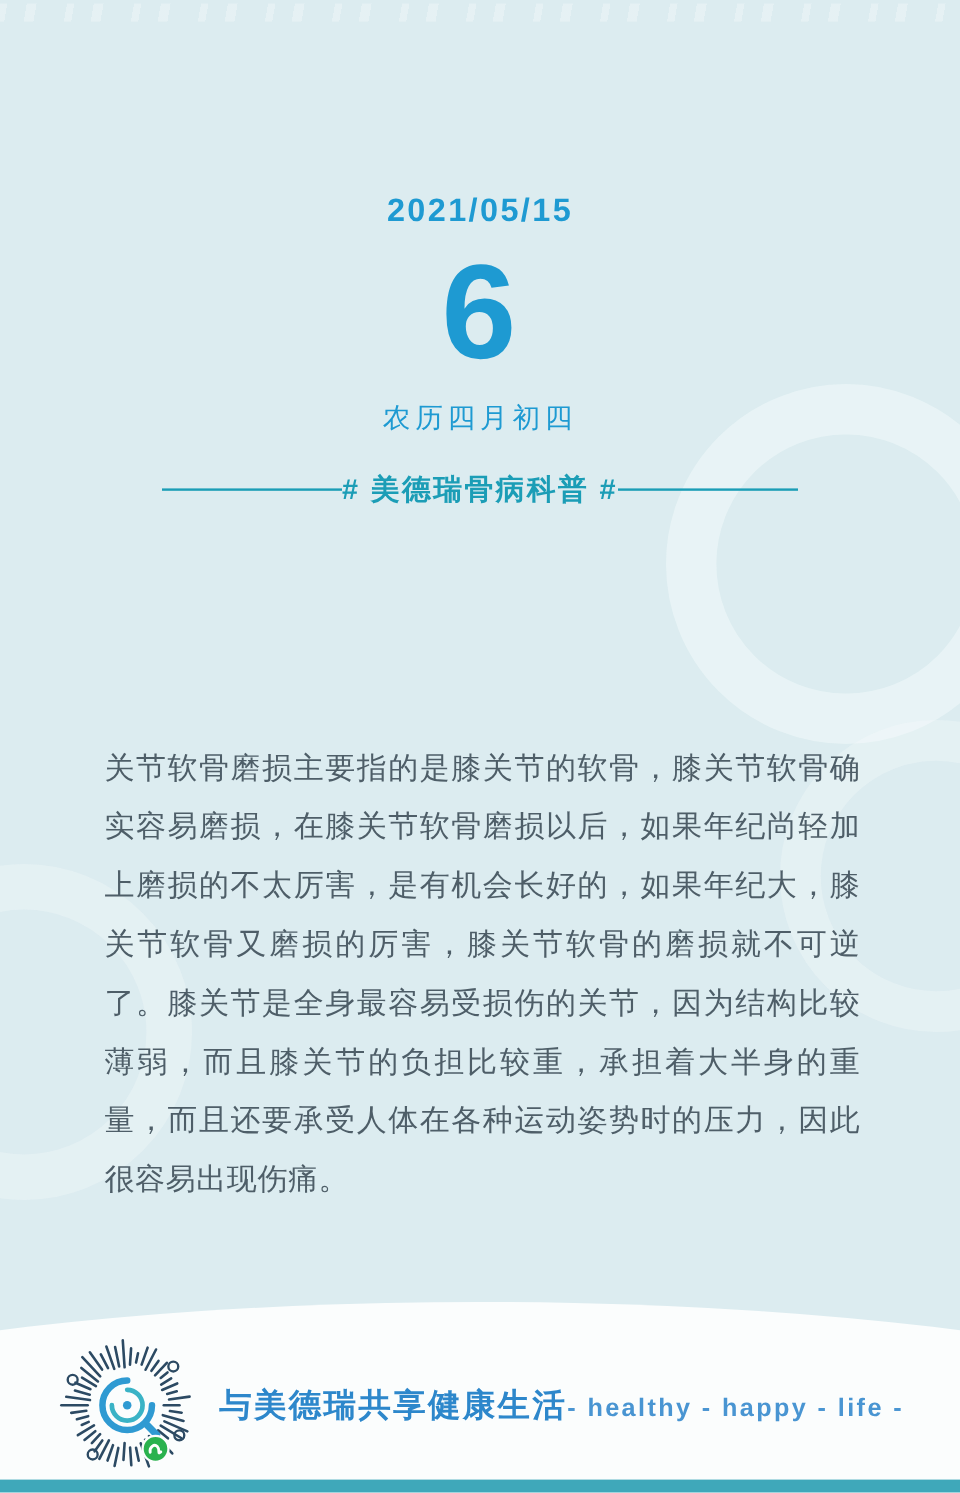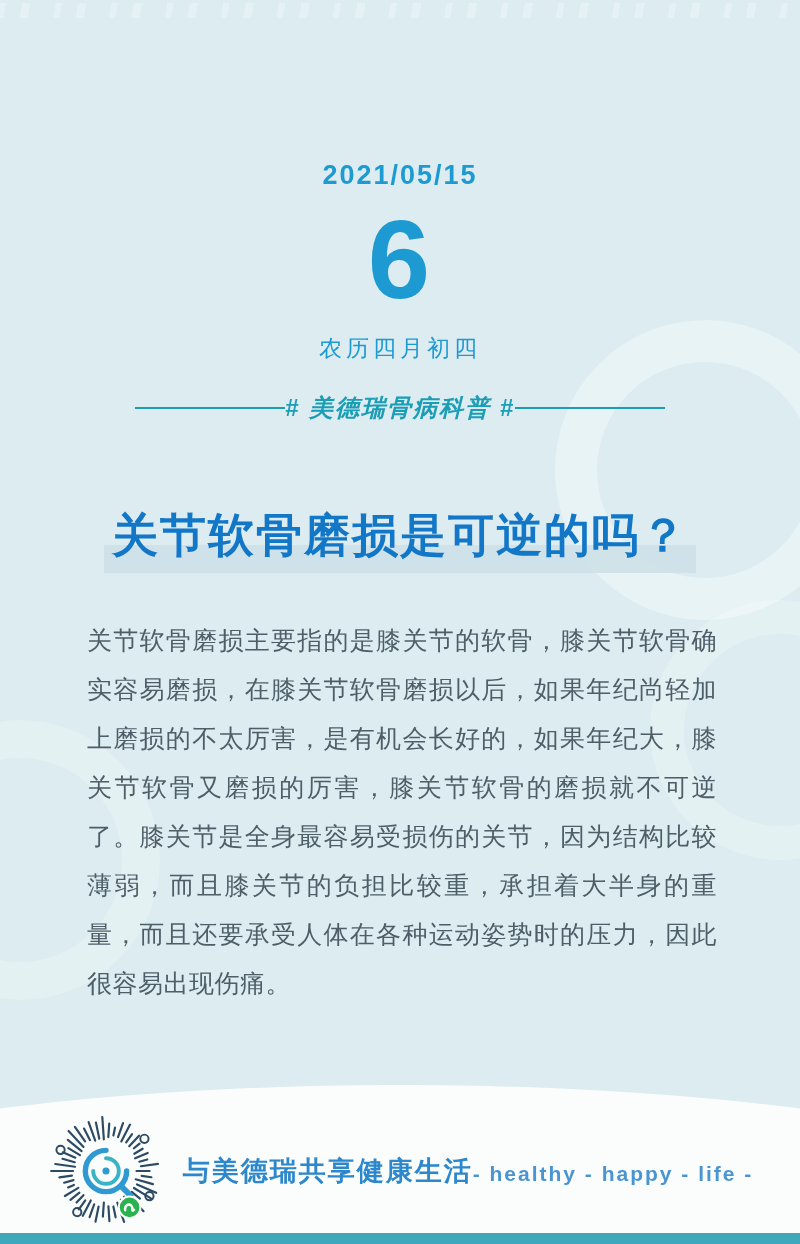--- a/index.html
+++ b/index.html
@@ -66,21 +66,20 @@
   }
 
   
   .tag-row {
     position: absolute;
     left: 0; top: 392px;
     width: 100%;
     display: flex;
     align-items: center;
     justify-content: center;
-    font-style: italic;
   }
   .tag-line {
     width: 150px; height: 2px;
     background: #1b9db6;
   }
   .tag-label {
     font-size: 24px;
     font-weight: bold;
     color: #1b9db6;
     letter-spacing: 2px;
@@ -194,24 +193,20 @@
     <div class="date-day">6</div>
     <div class="date-lunar">农历四月初四</div>
   </div>
 
   <div class="tag-row">
     <div class="tag-line"></div>
     <div class="tag-label"># 美德瑞骨病科普 #</div>
     <div class="tag-line"></div>
   </div>
 
-  <div class="title-wrap">
-    <div class="title-highlight"></div>
-    <div class="title-text">关节软骨磨损是可逆的吗？</div>
-  </div>
 
   <p class="body-text">关节软骨磨损主要指的是膝关节的软骨，膝关节软骨确实容易磨损，在膝关节软骨磨损以后，如果年纪尚轻加上磨损的不太厉害，是有机会长好的，如果年纪大，膝关节软骨又磨损的厉害，膝关节软骨的磨损就不可逆了。膝关节是全身最容易受损伤的关节，因为结构比较薄弱，而且膝关节的负担比较重，承担着大半身的重量，而且还要承受人体在各种运动姿势时的压力，因此很容易出现伤痛。</p>
 
   <div class="footer-wave"></div>
   <div class="footer-fill"></div>
 
   <div class="footer-content">
     <svg class="qr-code" viewBox="0 0 120 120">
       <g id="qr-rays">
           <line x1="91" y1="60" x2="104.31812182202884" y2="60" stroke="#2c4a63" stroke-width="2.2" stroke-linecap="round"></line>

